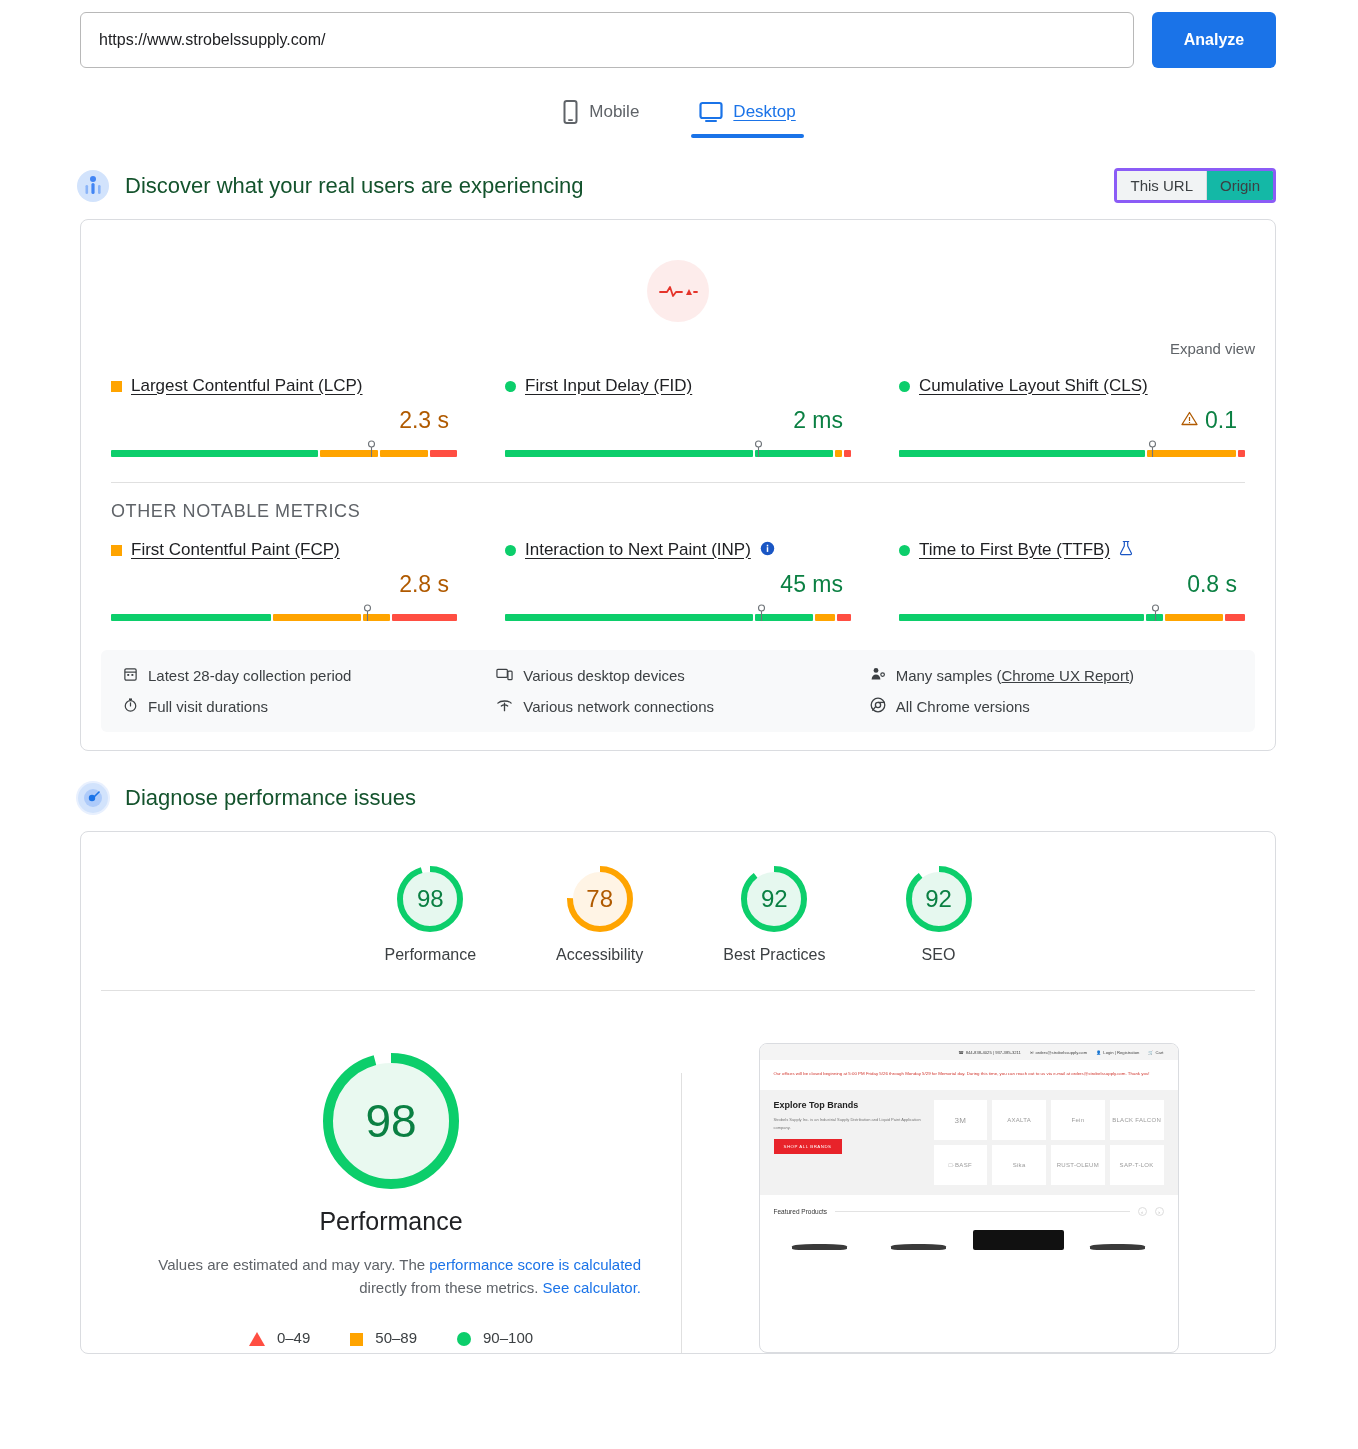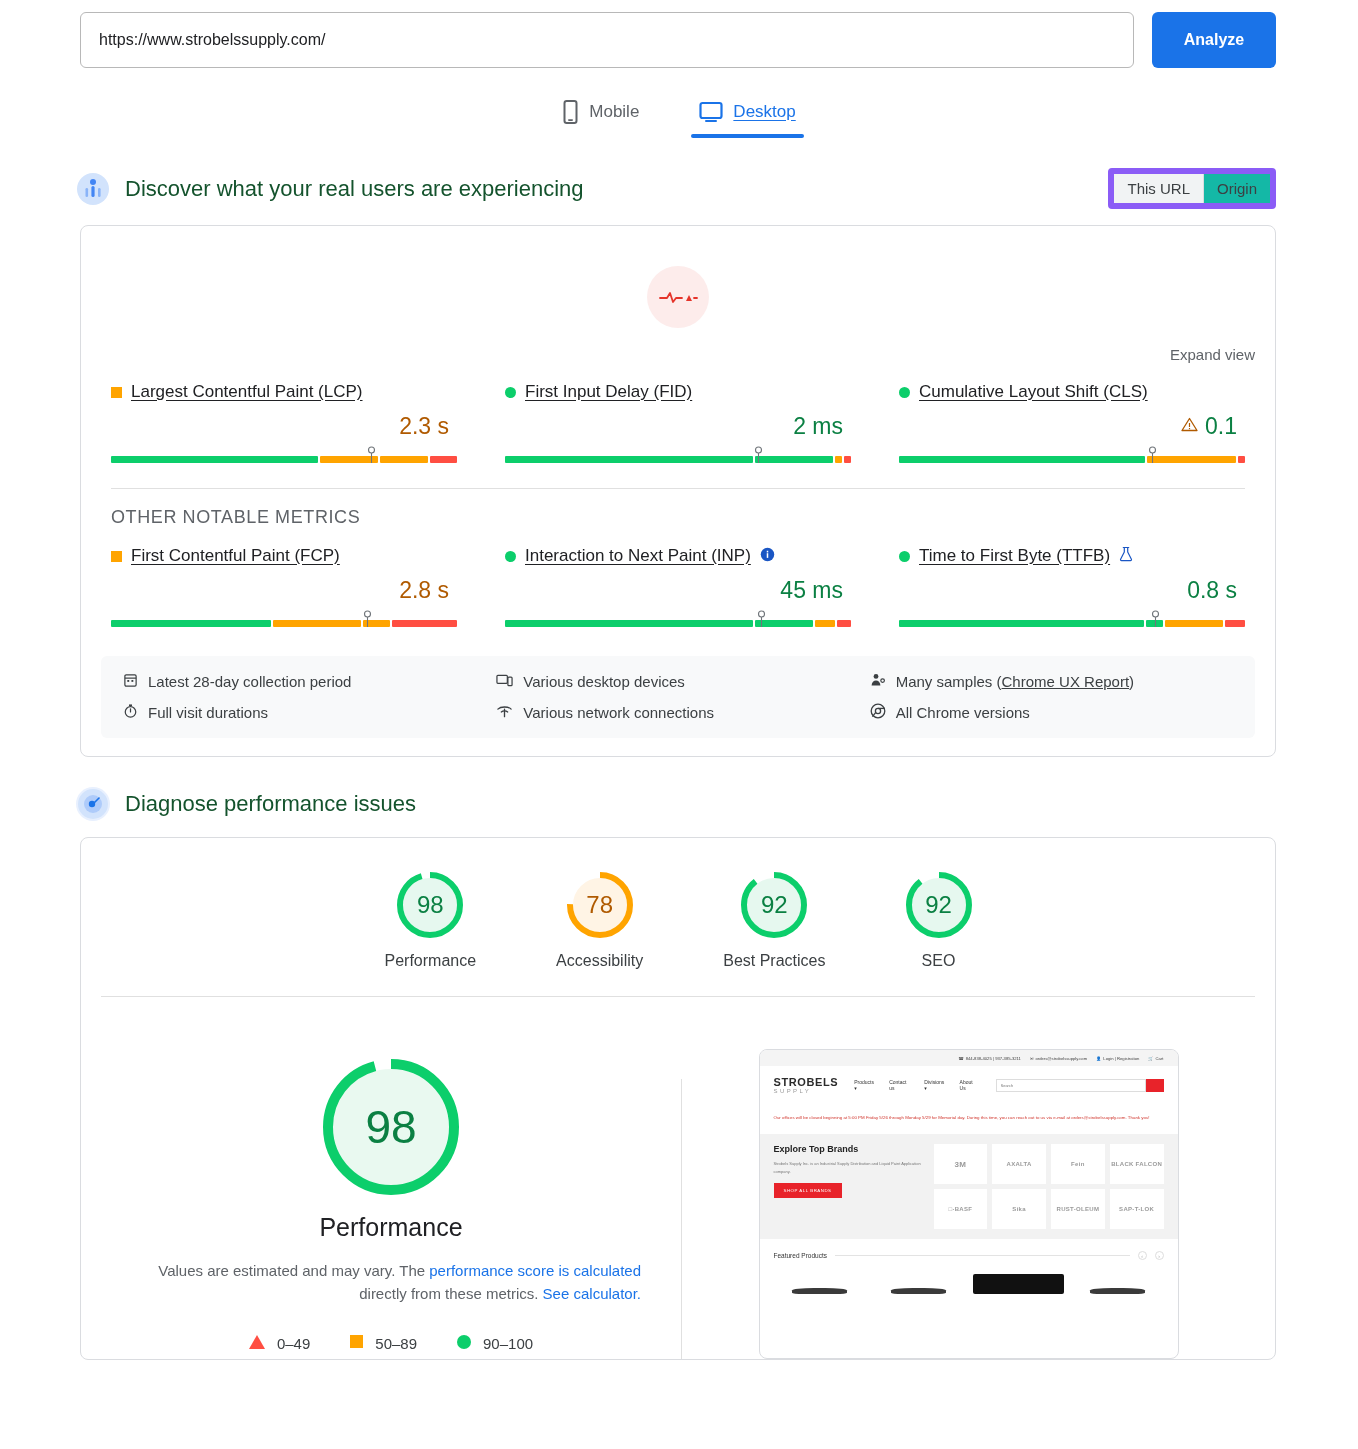--- a/index.html
+++ b/index.html
@@ -61,21 +61,21 @@
   }
   .sec-icon {
     width: 34px; height: 34px; border-radius: 50%;
     display: flex; align-items: center; justify-content: center;
     flex: 0 0 auto;
   }
   .sec-icon.blue { background: #e8f0fe; }
   .sec-title { font-size: 22px; color: #14532d; margin-left: 15px; }
   .urlorigin {
     margin-left: auto; display: flex;
-    border: 6px solid #8b5cf6; border-radius: 4px; overflow: hidden;
+    border: 3px solid #8b5cf6; border-radius: 4px; overflow: hidden;
     font-size: 15px;
   }
   .urlorigin > div { padding: 6px 13px; cursor: pointer; color: #3c4043; background: #14b8a6; }
   .urlorigin > div.sel { background: #f1f3f4; border-right: 1px solid #dadce0; }
 
   
   .card {
     margin: 16px 82px 0 80px;
     border: 1px solid #dadce0; border-radius: 8px;
     background: #fff;
@@ -179,21 +179,21 @@
     position: absolute; inset: 0; display: flex; align-items: center; justify-content: center;
     font-size: 46px; color: #0b8043;
   }
   .perf-head { margin-top: 18px; font-size: 25px; color: #202124; }
   .perf-note {
     margin-top: 18px; width: 500px; text-align: right;
     font-size: 15px; color: #5f6368; line-height: 1.5;
   }
   .perf-note a { color: #1a73e8; text-decoration: none; cursor: pointer; }
   .legend { display: flex; gap: 40px; margin-top: 30px; align-items: center; }
-  .legend-item { display: flex; align-items: flex-start; gap: 12px; font-size: 15px; color: #3c4043; }
+  .legend-item { display: flex; align-items: flex-end; gap: 12px; font-size: 15px; color: #3c4043; }
   .tri {
     width: 0; height: 0; border-left: 8px solid transparent;
     border-right: 8px solid transparent; border-bottom: 14px solid #ff4e42;
   }
   .lsq { width: 13px; height: 13px; background: #ffa400; }
   .ldot { width: 14px; height: 14px; border-radius: 50%; background: #0cce6b; }
 
   .vsep { width: 1px; background: #e0e0e0; align-self: stretch; margin: 30px 0 0 0; }
 
   
@@ -231,21 +231,21 @@
   .tb-brands-left h4 { font-size: 9px; color: #222; margin-bottom: 6px; }
   .tb-brands-left p { font-size: 4px; color: #777; line-height: 1.8; margin-bottom: 8px; }
   .tb-shopbtn {
     display: inline-block; background: #e8232a; color: #fff;
     font-size: 4.4px; letter-spacing: .5px; padding: 5px 10px;
   }
   .tb-grid { flex: 1; display: grid; grid-template-columns: repeat(4, 1fr); gap: 5px; }
   .tb-tile {
     background: #fff; height: 40px; display: flex;
     align-items: center; justify-content: center;
-    font-size: 8px; color: #9a9a9a; font-weight: bold; letter-spacing: .3px;
+    font-size: 8px; color: #9a9a9a; font-weight: normal; letter-spacing: .3px;
   }
   .tb-tile.small { font-size: 6px; }
   .tb-feat { padding: 12px 14px 0 14px; display: flex; align-items: center; gap: 8px; }
   .tb-feat h5 { font-size: 6.5px; color: #333; font-weight: normal; }
   .tb-feat .ln { flex: 1; height: 1px; background: #e3e3e3; }
   .tb-feat .arrow {
     width: 9px; height: 9px; border-radius: 50%; border: 1px solid #ddd;
     display: flex; align-items: center; justify-content: center; font-size: 5px; color: #aaa;
   }
   .tb-prods { display: flex; gap: 8px; padding: 8px 14px 0 14px; }
@@ -616,36 +616,20 @@
       <div class="vsep"></div>
 
       <div class="perf-right">
         <div class="thumb">
           <div class="tb-top">
             <span>☎<span>844-838-4025 | 937-385-3211</span></span>
             <span>✉<span>orders@strobelssupply.com</span></span>
             <span>👤<span>Login | Registration</span></span>
             <span>🛒<span>Cart</span></span>
           </div>
-          <div class="tb-nav">
-            <div class="tb-logo">
-              <b>STROBELS</b>
-              <i>SUPPLY</i>
-            </div>
-            <div class="tb-menu">
-              <span>Products ▾</span>
-              <span>Contact us</span>
-              <span>Divisions ▾</span>
-              <span>About Us</span>
-            </div>
-            <div class="tb-search">
-              <input readonly="" placeholder="Search" style="">
-              <span class="sbtn"></span>
-            </div>
-          </div>
           <div class="tb-alert">Our offices will be closed beginning at 5:00 PM Friday 5/26 through Monday 5/29 for Memorial day. During this time, you can reach out to us via e-mail at orders@strobelssupply.com.  Thank you!</div>
           <div class="tb-brands">
             <div class="tb-brands-left">
               <h4>Explore Top Brands</h4>
               <p>Strobels Supply Inc. is an Industrial Supply Distribution and Liquid Paint Application company.</p>
               <span class="tb-shopbtn">SHOP ALL BRANDS</span>
             </div>
             <div class="tb-grid">
               <div class="tb-tile">3M</div>
               <div class="tb-tile small">AXALTA</div>

